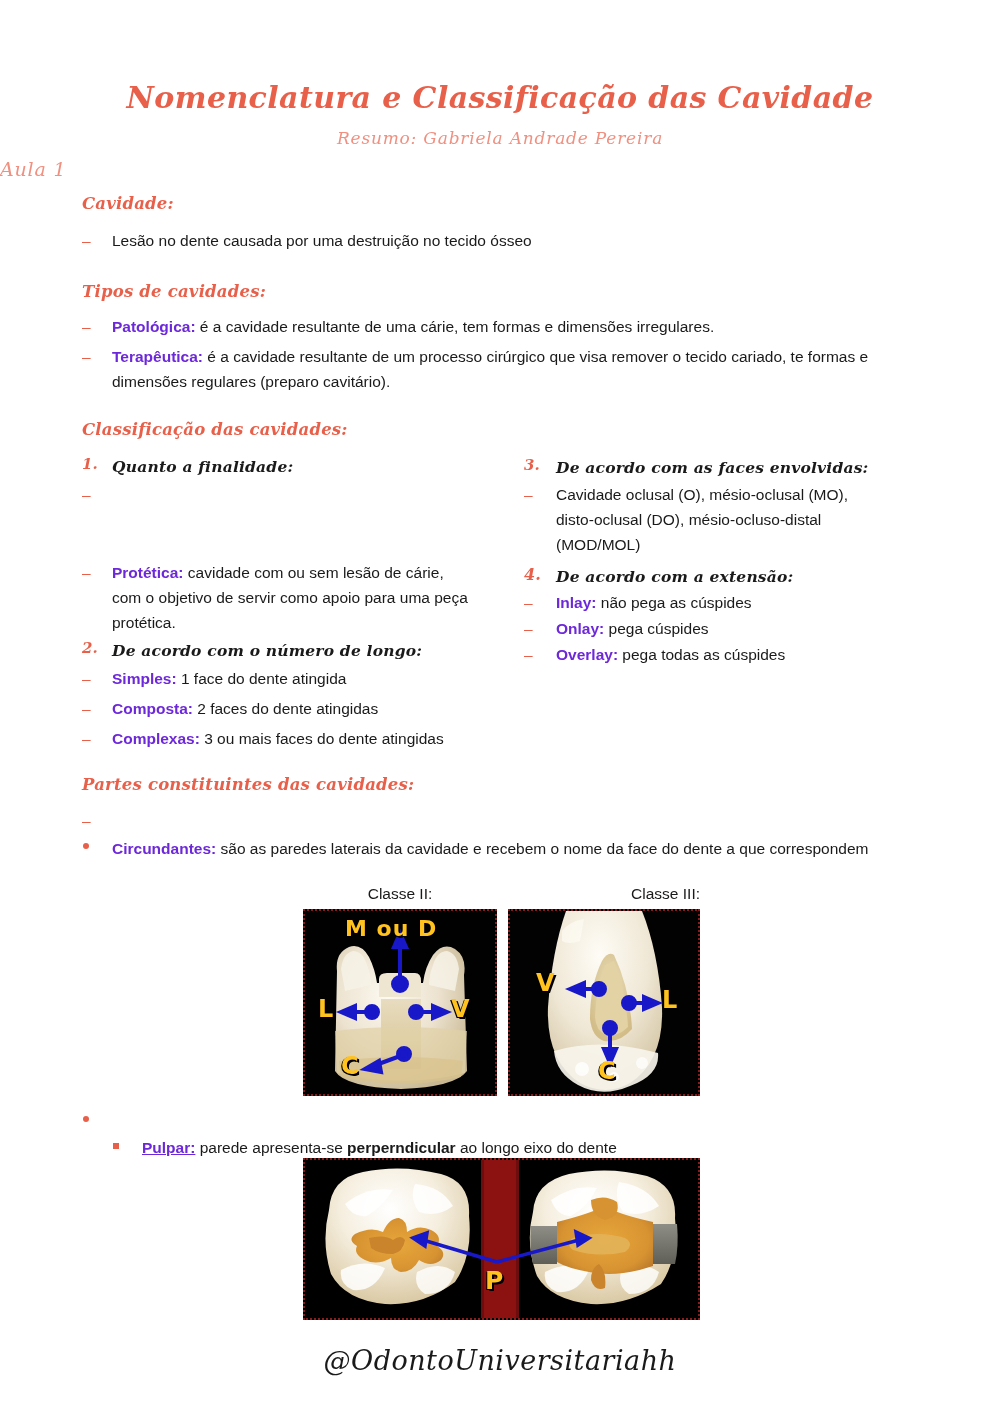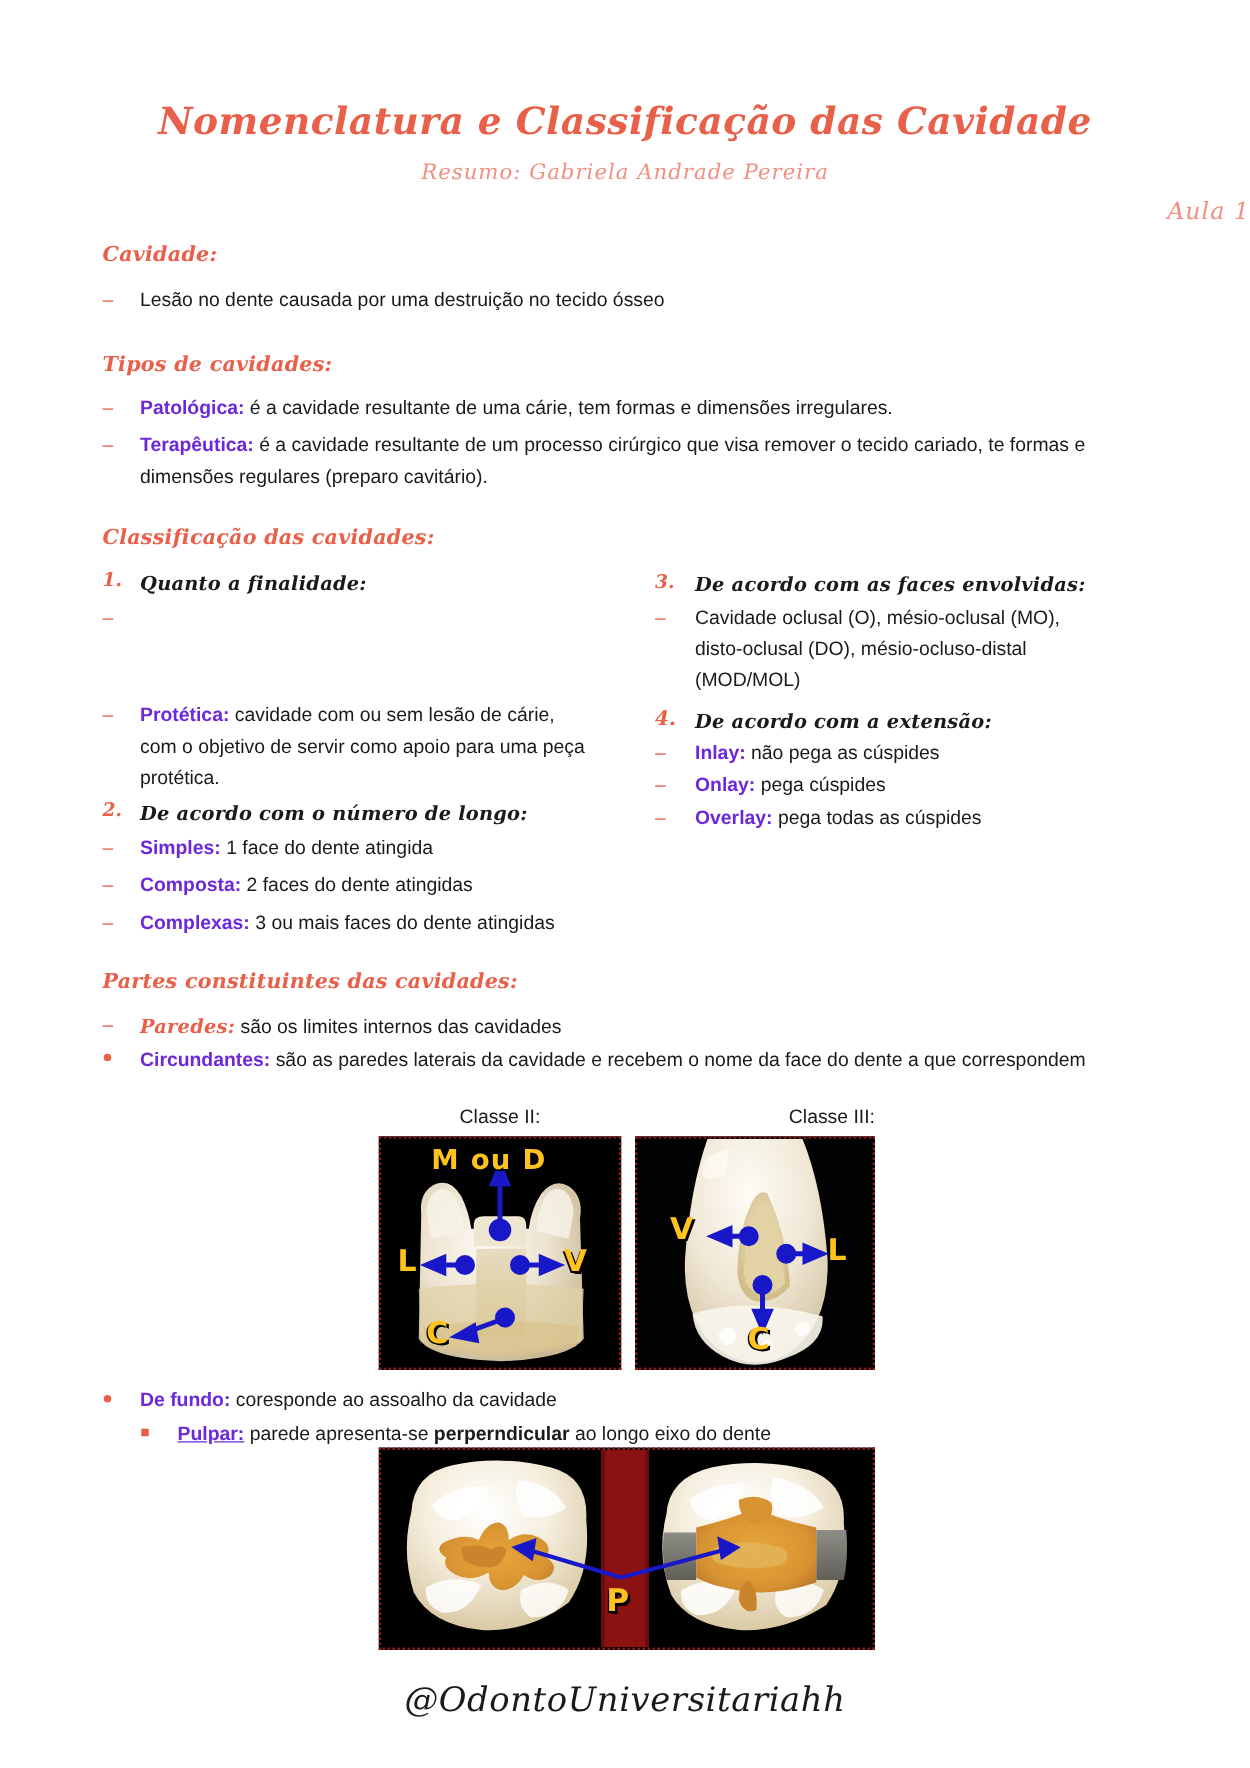--- a/index.html
+++ b/index.html
@@ -46,21 +46,21 @@
     font-style: italic;
     font-size: 17px;
     letter-spacing: 0.8px;
     color: #F09080;
   }
   .lesson {
     position: absolute;
     top: 158px;
     left: 0;
     width: 1000px;
-    text-align: right;
+    text-align: left;
     font-family: "DejaVu Serif", serif;
     font-style: italic;
     font-size: 19px;
     letter-spacing: 0.8px;
     color: #F09080;
   }
 
   
   .heading {
     position: absolute;
@@ -246,24 +246,20 @@
 
   <div class="dash" style="top:642px;left:524px;">–</div>
   <div class="row" style="top:642px;left:556px;width:330px;">
     <b class="coral">Overlay:</b>
     <span>pega todas as cúspides</span>
   </div>
 
   <div class="heading" style="top:775px;left:82px;">Partes constituintes das cavidades:</div>
 
   <div class="dash" style="top:808px;left:82px;">–</div>
-  <div class="row" style="top:808px;left:112px;width:790px;">
-    <span class="script-sub" style="font-size:15.5px;">Paredes:</span>
-    <span>são os limites internos das cavidades</span>
-  </div>
 
   <div class="dot" style="top:843px;left:83px;"></div>
   <div class="row" style="top:836px;left:112px;width:790px;">
     <b class="coral">Circundantes:</b>
     <span>são as paredes laterais da cavidade e recebem o nome da face do dente a que correspondem</span>
   </div>
 
   <div class="fig-caption" style="top:885px;left:303px;width:194px;">Classe II:</div>
   <div class="fig-caption" style="top:885px;left:508px;width:192px;text-align:right;">Classe III:</div>
 
@@ -356,24 +352,20 @@
         <circle cx="100" cy="117" r="6"></circle>
       </g>
     </svg>
 
     <div class="label" style="top:60px;left:26px;font-size:24px;">V</div>
     <div class="label" style="top:77px;left:152px;font-size:24px;">L</div>
     <div class="label" style="top:148px;left:88px;font-size:24px;">C</div>
   </div>
 
   <div class="dot" style="top:1116px;left:83px;"></div>
-  <div class="row" style="top:1108px;left:112px;width:790px;">
-    <b class="coral">De fundo:</b>
-    <span>coresponde ao assoalho da cavidade</span>
-  </div>
 
   <div class="square" style="top:1143px;left:113px;"></div>
   <div class="row" style="top:1135px;left:142px;width:790px;">
     <b class="coral u">Pulpar:</b>
     <span>parede apresenta-se</span>
     <b class="blk">perperndicular</b>
     <span>ao longo eixo do dente</span>
   </div>
 
   <div class="photo" style="top:1158px;left:303px;width:397px;height:162px;border-style:dotted;">

